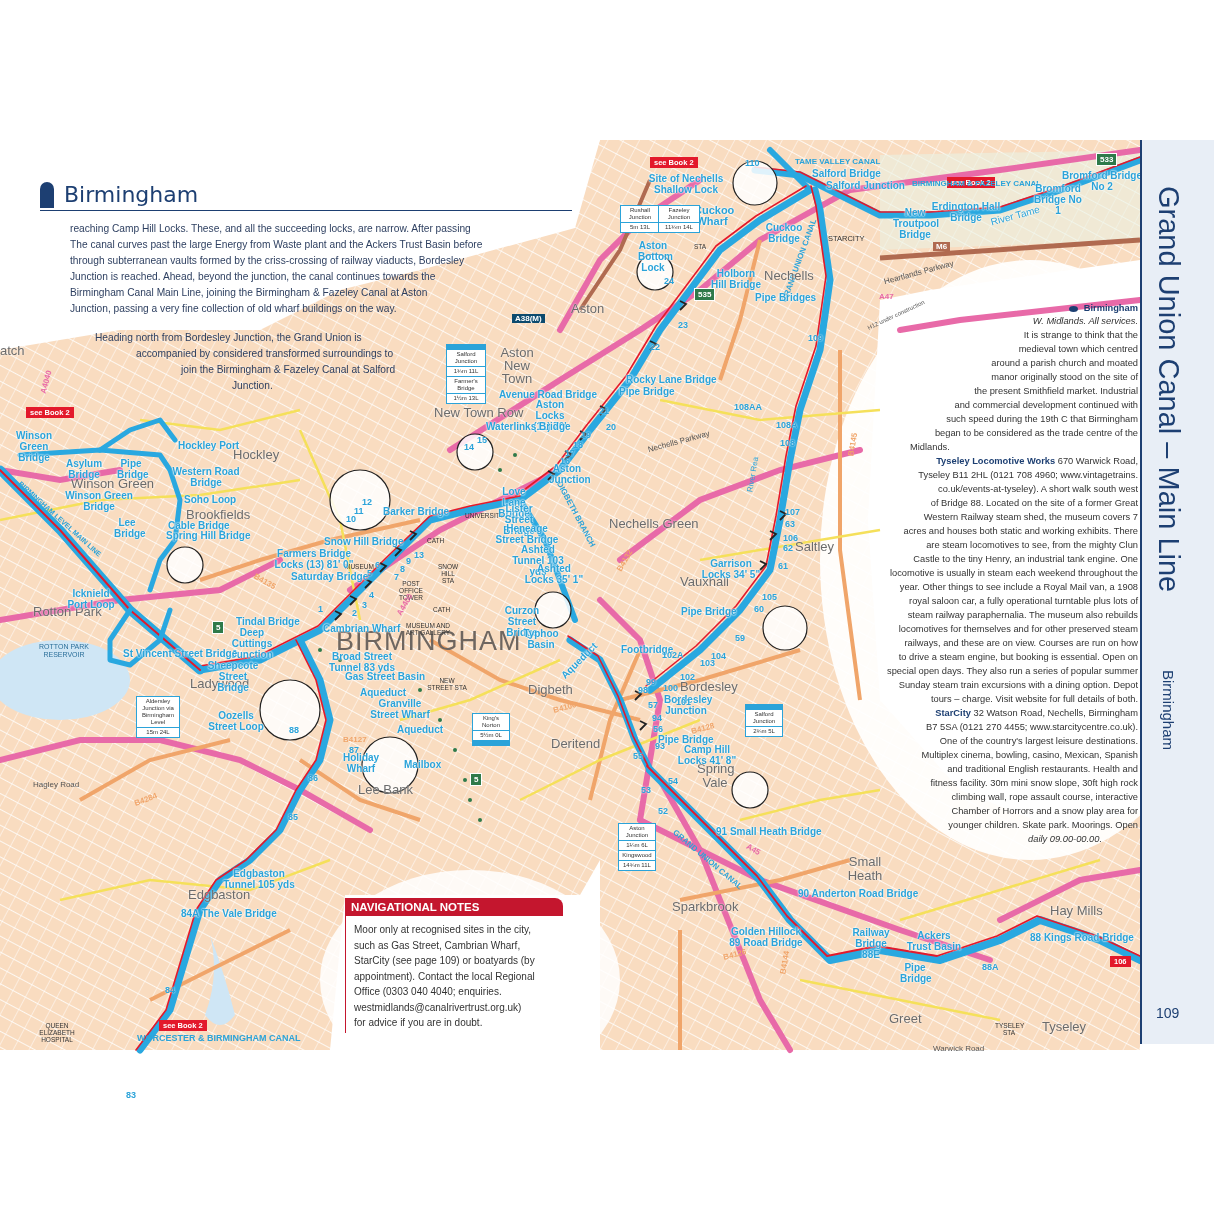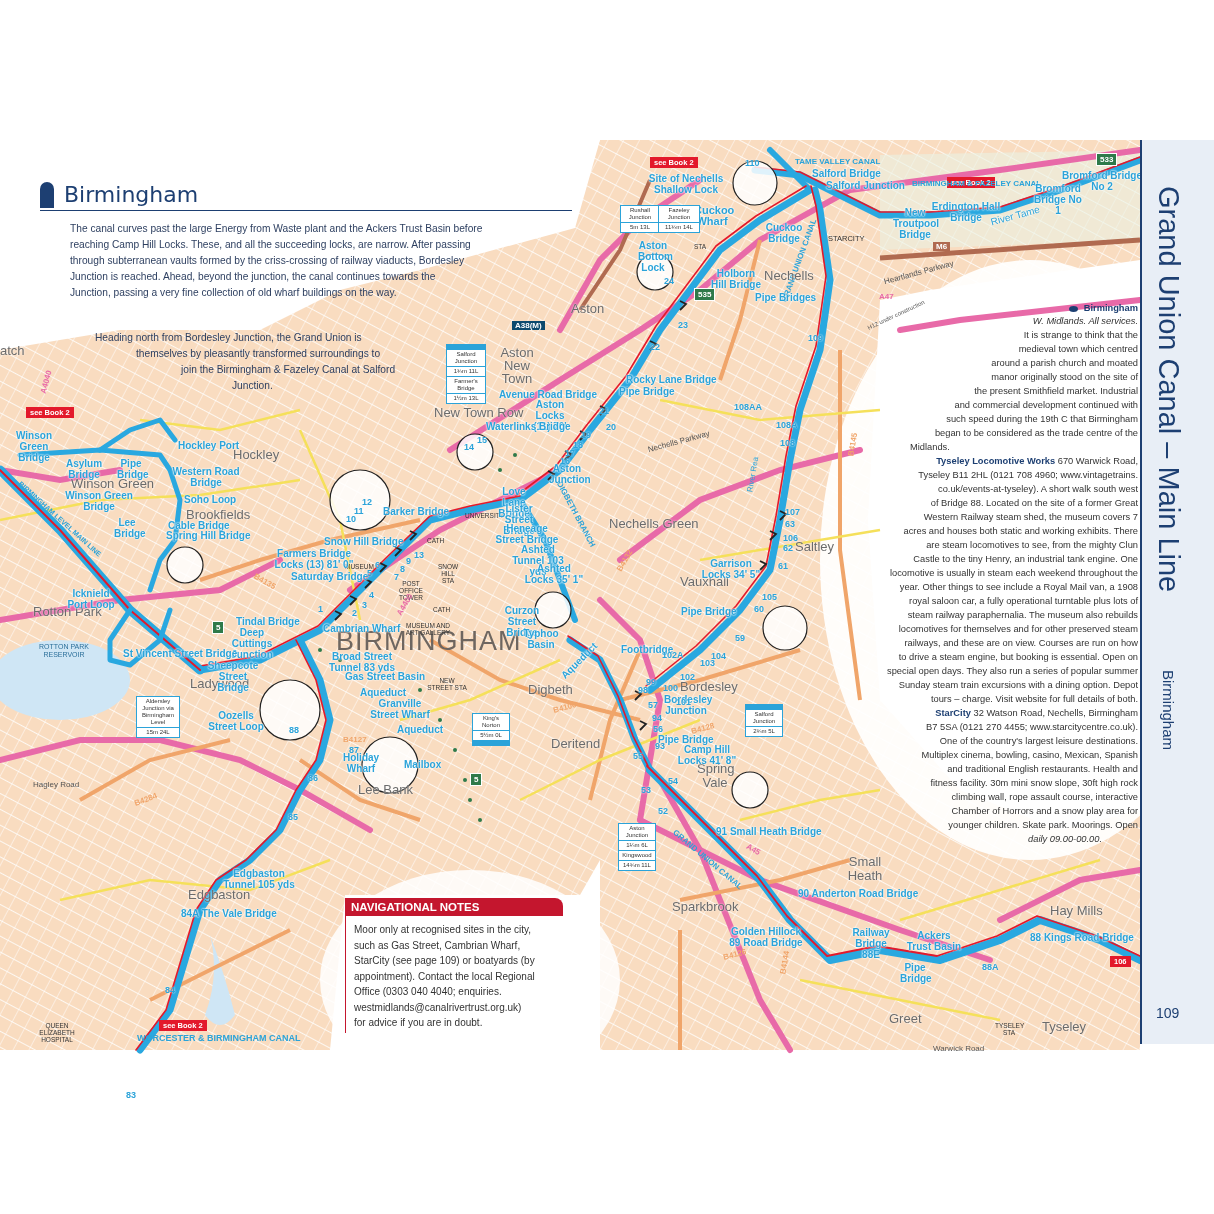--- a/index.html
+++ b/index.html
@@ -378,21 +378,21 @@
   <div class="num" style="left:288px;top:812px;">85</div>
   <div class="num" style="left:165px;top:985px;">84</div>
   <div class="num" style="left:126px;top:1090px;">83</div>
   <div class="num" style="left:982px;top:962px;">88A</div>
   <div class="badge-red" style="left:1110px;top:956px;">106</div>
 
   <div class="badge-green" style="left:694px;top:288px;">535</div>
   <div class="badge-green" style="left:1096px;top:153px;">533</div>
   <div class="badge-green" style="left:212px;top:621px;">5</div>
   <div class="badge-green" style="left:470px;top:773px;">5</div>
-  <div class="road-label" style="left:512px;top:321px;background:#0c4a6e;">A38(M)</div>
+  <div class="road-label" style="left:512px;top:314px;background:#0c4a6e;">A38(M)</div>
   <div class="road-label" style="left:933px;top:242px;background:#b06a50;">M6</div>
   <div class="road-label" style="left:876px;top:292px;color:#e86aa8;">A47</div>
   <div class="road-label" style="left:38px;top:395px;color:#e86aa8;transform:rotate(-75deg);transform-origin:left top;">A4040</div>
   <div class="road-label" style="left:250px;top:577px;color:#f0a56a;transform:rotate(30deg);">B4135</div>
   <div class="road-label" style="left:390px;top:600px;color:#e86aa8;transform:rotate(-60deg);">A4400</div>
   <div class="road-label" style="left:550px;top:703px;color:#f0a56a;transform:rotate(-15deg);">B4100</div>
   <div class="road-label" style="left:688px;top:724px;color:#f0a56a;transform:rotate(-15deg);">B4128</div>
   <div class="road-label" style="left:340px;top:735px;color:#f0a56a;">B4127</div>
   <div class="road-label" style="left:131px;top:795px;color:#f0a56a;transform:rotate(-20deg);">B4284</div>
   <div class="road-label" style="left:743px;top:845px;color:#e86aa8;transform:rotate(30deg);">A45</div>
@@ -443,29 +443,30 @@
     <div class="row">14¾m 11L</div>
   </div>
 </div>
 
 <div id="intro">
   <div class="title-row">
     <div class="tab"></div>
     <h1>Birmingham</h1>
   </div>
   <div style="padding:10px 0 0 30px;">
+    <p>reaching Camp Hill Locks. These, and all the succeeding locks, are narrow. After passing</p>
     <p>The canal curves past the large Energy from Waste plant and the Ackers Trust Basin before</p>
-    <p>reaching Camp Hill Locks. These, and all the succeeding locks, are narrow. After passing</p>
     <p>through subterranean vaults formed by the criss-crossing of railway viaducts, Bordesley</p>
     <p>Junction is reached. Ahead, beyond the junction, the canal continues towards the</p>
+    <p>Birmingham Canal Main Line, joining the Birmingham &amp; Fazeley Canal at Aston</p>
     <p>Junction, passing a very fine collection of old wharf buildings on the way.</p>
   </div>
 </div>
 <div class="p-indent" style="left:95px;top:330px;">Heading north from Bordesley Junction, the Grand Union is</div>
-<div class="p-indent" style="left:136px;top:346px;">themselves by pleasantly transformed surroundings to</div>
+<div class="p-indent" style="left:136px;top:346px;">accompanied by considered transformed surroundings to</div>
 <div class="p-indent" style="left:181px;top:362px;">join the Birmingham &amp; Fazeley Canal at Salford</div>
 <div class="p-indent" style="left:232px;top:378px;">Junction.</div>
 
 <div>
   <div class="rt" style="top:302px;">
     <span style="display:inline-block;width:9px;height:6px;border-radius:50%;background:#1d3f72;margin-right:6px;vertical-align:middle;"></span><b>Birmingham</b>
   </div>
   <div class="rt" style="top:315px;font-style:italic;">W. Midlands. All services.</div>
   <div class="rt" style="top:329px;">It is strange to think that the</div>
   <div class="rt" style="top:343px;">medieval town which centred</div>

